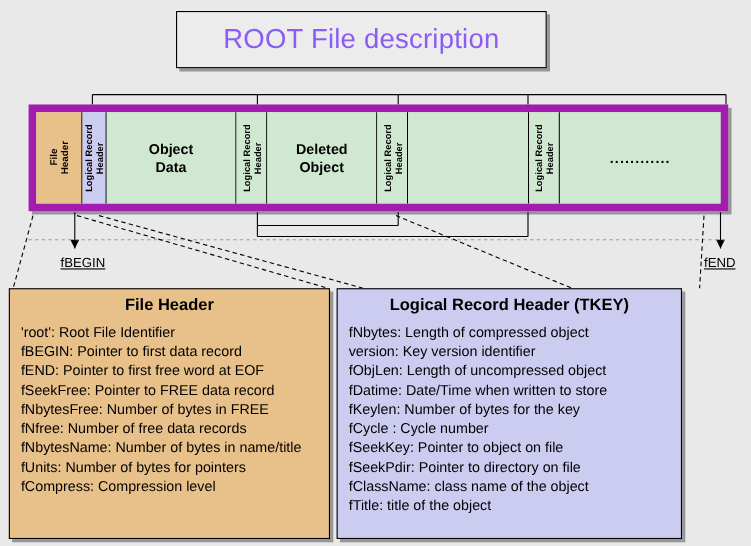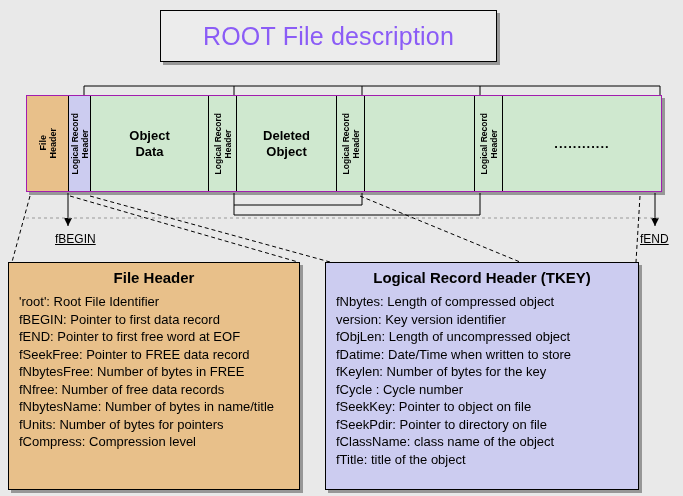--- a/index.html
+++ b/index.html
@@ -25,21 +25,21 @@
     font-size:25px;
     color:#8b5cf6;
     letter-spacing:0.2px;
   }
 
   
   .strip{
     position:absolute;
     left:26px;top:95px;
     width:636px;height:97px;
-    border:1px solid #a21caf;
+    border:7px solid #a21caf;
     box-shadow:3px 3px 0 rgba(0,0,0,0.35);
     display:flex;
     box-sizing:border-box;
     background:#cfe8cf;
   }
   .seg{
     border-right:1px solid #000;
     box-sizing:border-box;
     position:relative;
     display:flex;align-items:center;justify-content:center;
@@ -82,21 +82,21 @@
     position:absolute;
     border:1px solid #000;
     box-shadow:3px 3px 0 rgba(0,0,0,0.35);
     box-sizing:border-box;
   }
   .box-fh{
     left:8px;top:262px;width:292px;height:228px;
     background:#e8c08a;
   }
   .box-lrh{
-    left:325px;top:262px;width:314px;height:228px;
+    left:306px;top:262px;width:314px;height:228px;
     background:#ccccf0;
   }
   .box h3{
     margin:0;padding:6px 0 3px 0;
     text-align:center;
     font-size:15px;
     font-weight:bold;
   }
   .box ul{
     margin:0;padding:4px 0 0 10px;

